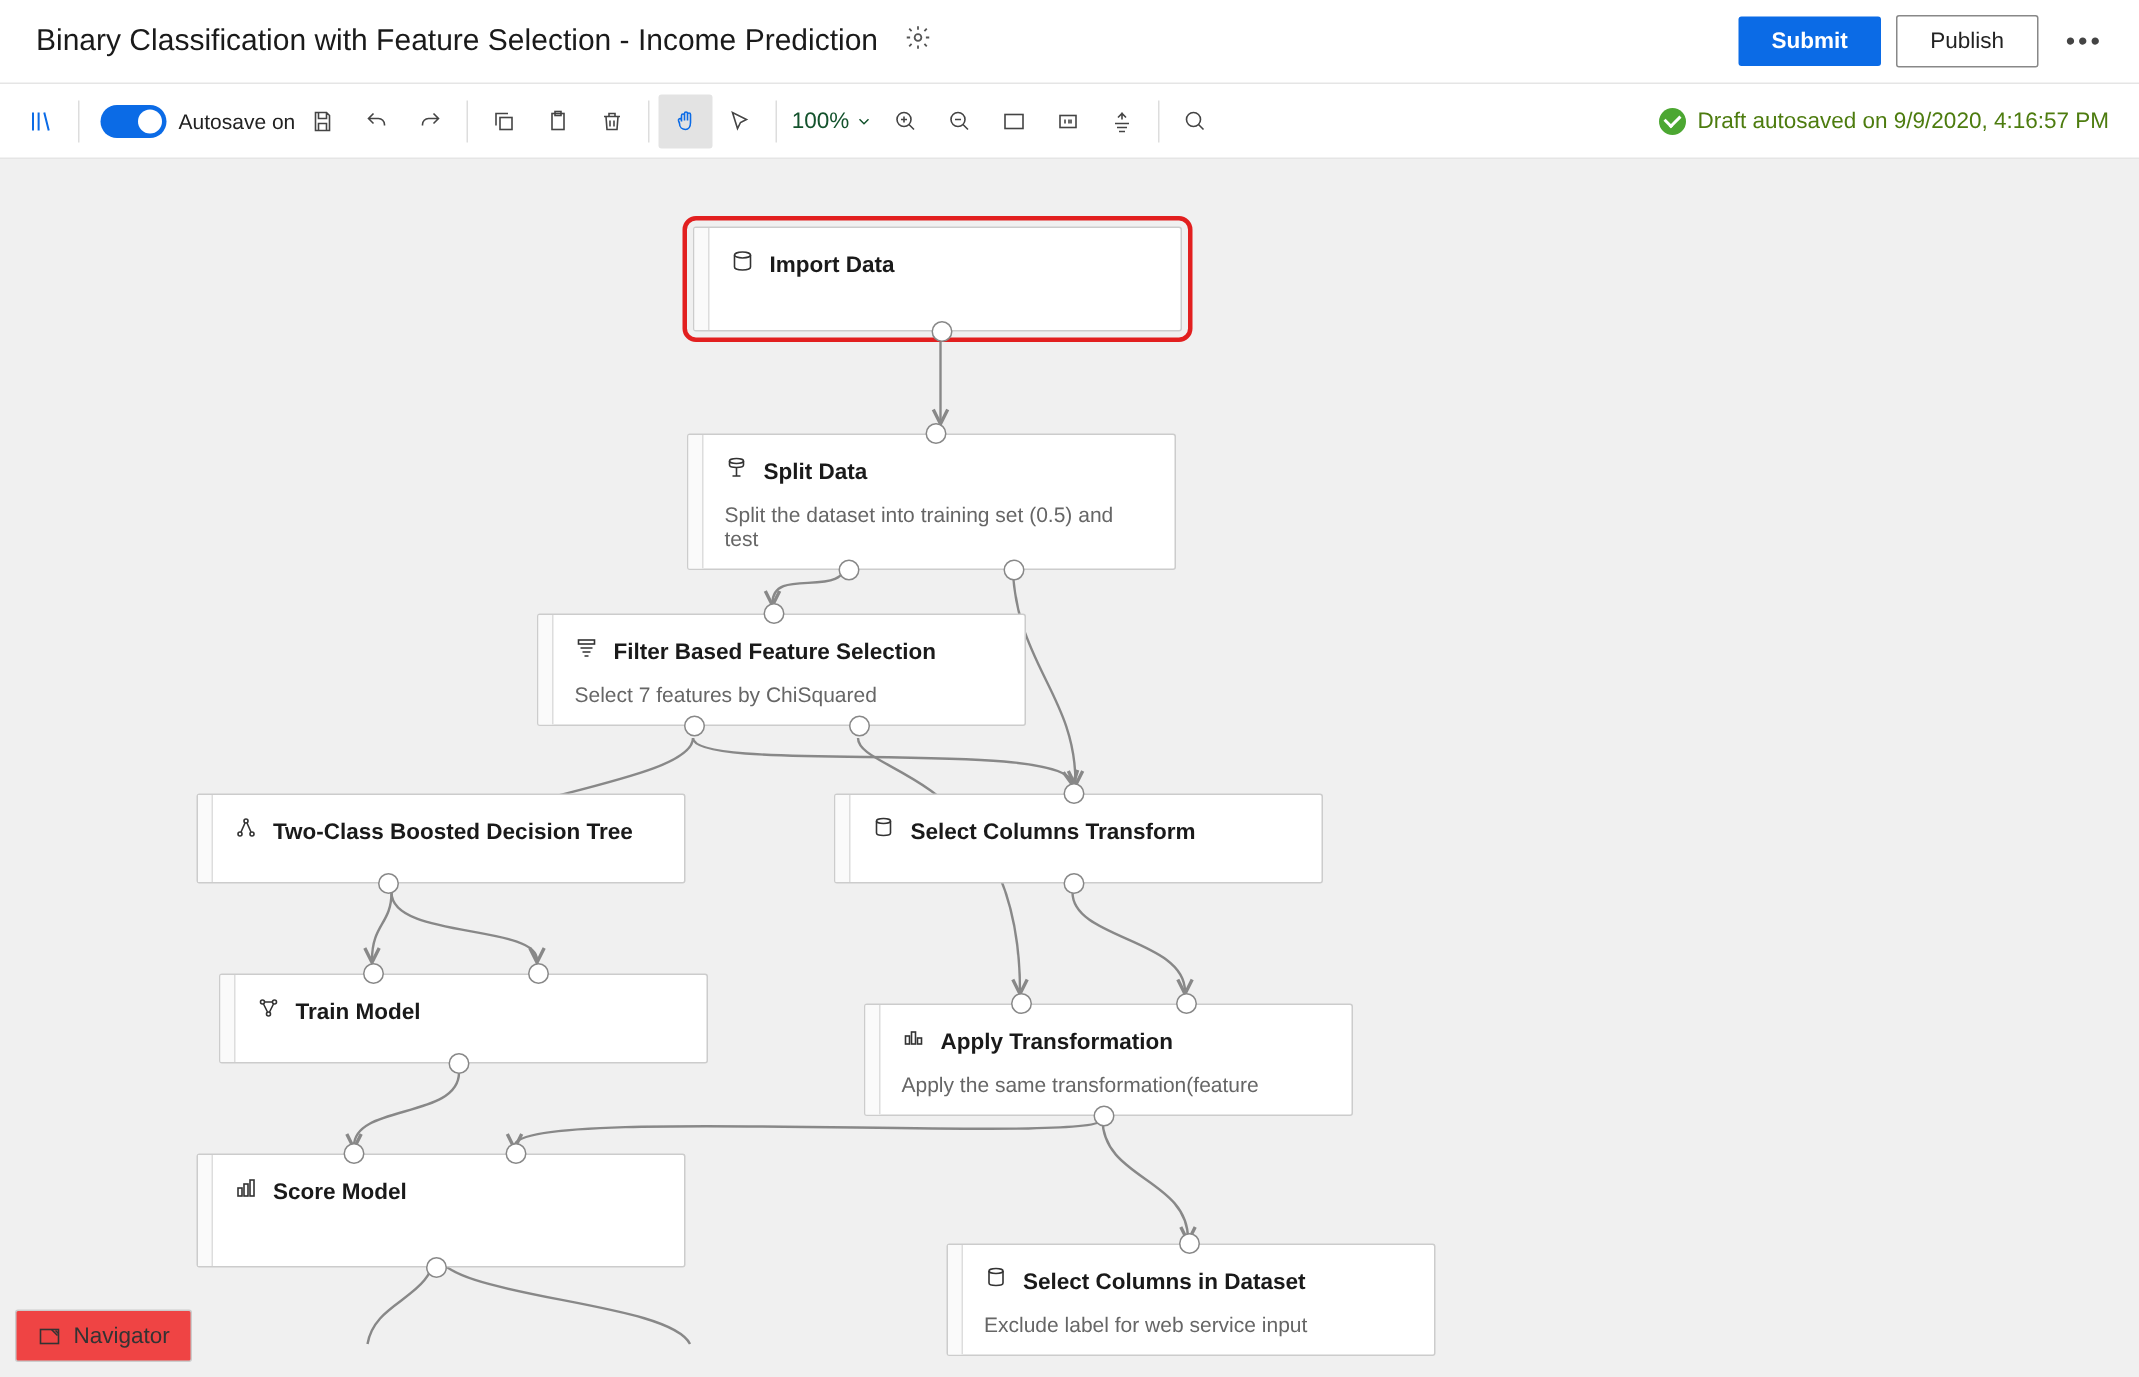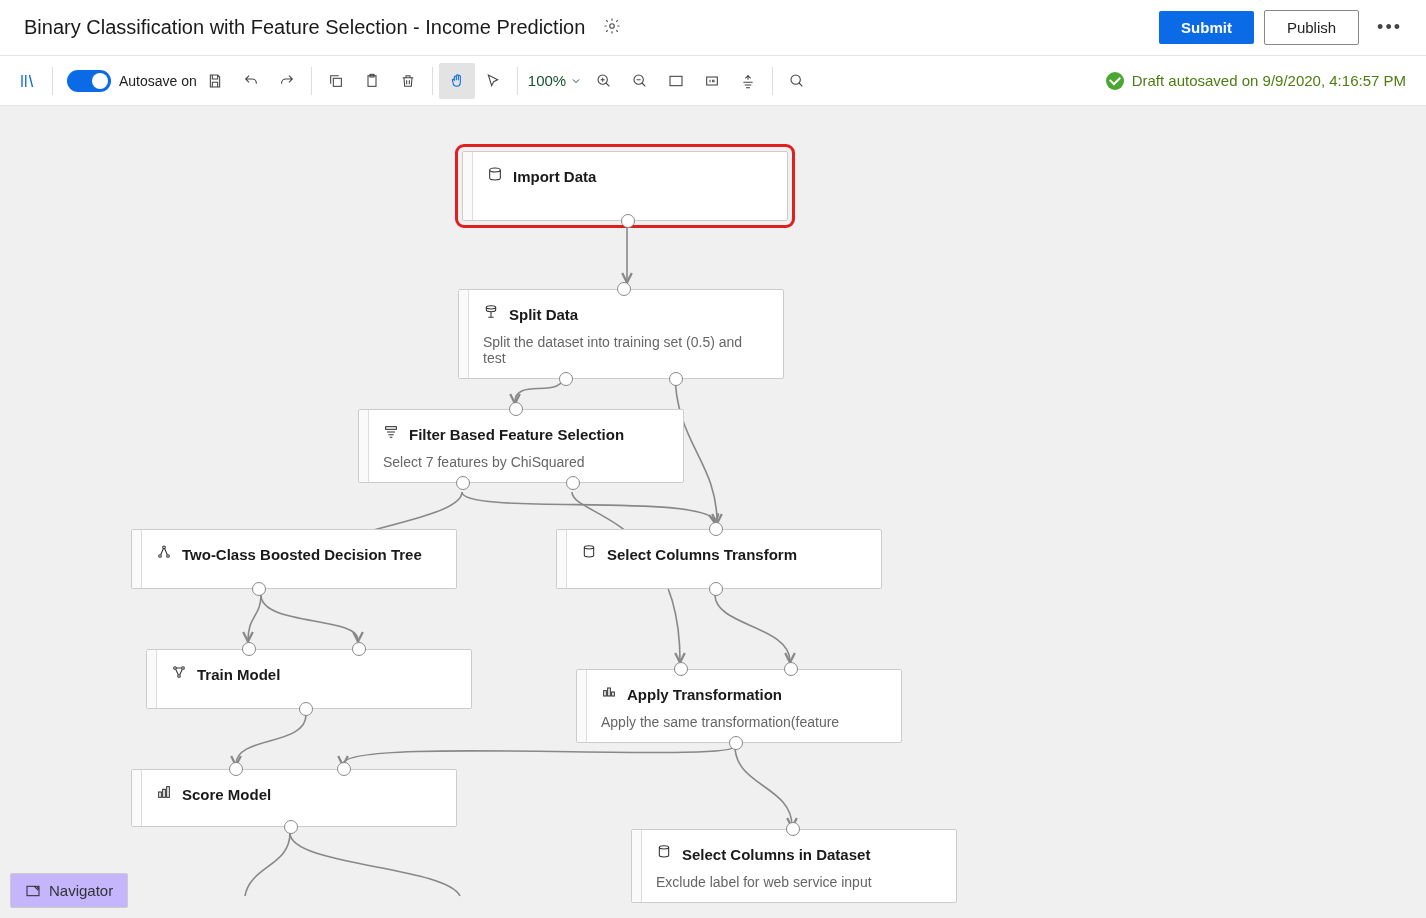--- a/index.html
+++ b/index.html
@@ -123,21 +123,21 @@
     .node-title { font-size:15px; font-weight:600; color:#1a1a1a; }
     .node-sub { font-size:14px; color:#666; margin-top:10px; margin-left:10px; }
     .node.selected-wrap { outline: 3px solid #e21f1f; outline-offset: 4px; }
     .port {
       position:absolute; width:14px; height:14px; background:#fff; border:1px solid #888; border-radius:50%;
     }
 
     
     .navigator {
       position:absolute; left:10px; bottom:10px;
-      background:#c4b5fd; border:1px solid #ccc; border-radius:2px;
+      background:#ef4444; border:1px solid #ccc; border-radius:2px;
       padding:8px 14px; display:flex; align-items:center; font-size:15px; color:#333;
       cursor:pointer;
     }
     .navigator svg { margin-right:8px; }
   </style>
 </head>
 <body>
 
 <div class="header">
   <span class="header-title">Binary Classification with Feature Selection - Income Prediction</span>
@@ -388,21 +388,21 @@
           </svg>
       </span>
       <span class="node-title">Apply Transformation</span>
     </div>
     <div class="node-sub">Apply the same transformation(feature</div>
     <div class="port" style="left:97px; top:-8px;"></div>
     <div class="port" style="left:207px; top:-8px;"></div>
     <div class="port" style="left:152px; bottom:-8px;"></div>
   </div>
 
-  <div class="node" style="left:131px; top:663px; width:326px; height:58px;">
+  <div class="node" style="left:131px; top:663px; width:326px; height:76px;">
     <div class="node-strip"></div>
     <div class="node-head">
       <span class="node-icon">
         <svg width="16" height="16" viewBox="0 0 24 24" stroke="currentColor" stroke-width="1.6" fill="none">
             <rect x="4" y="12" width="4" height="8"></rect>
             <rect x="10" y="8" width="4" height="12"></rect>
             <rect x="16" y="4" width="4" height="16"></rect>
           </svg>
       </span>
       <span class="node-title">Score Model</span>

